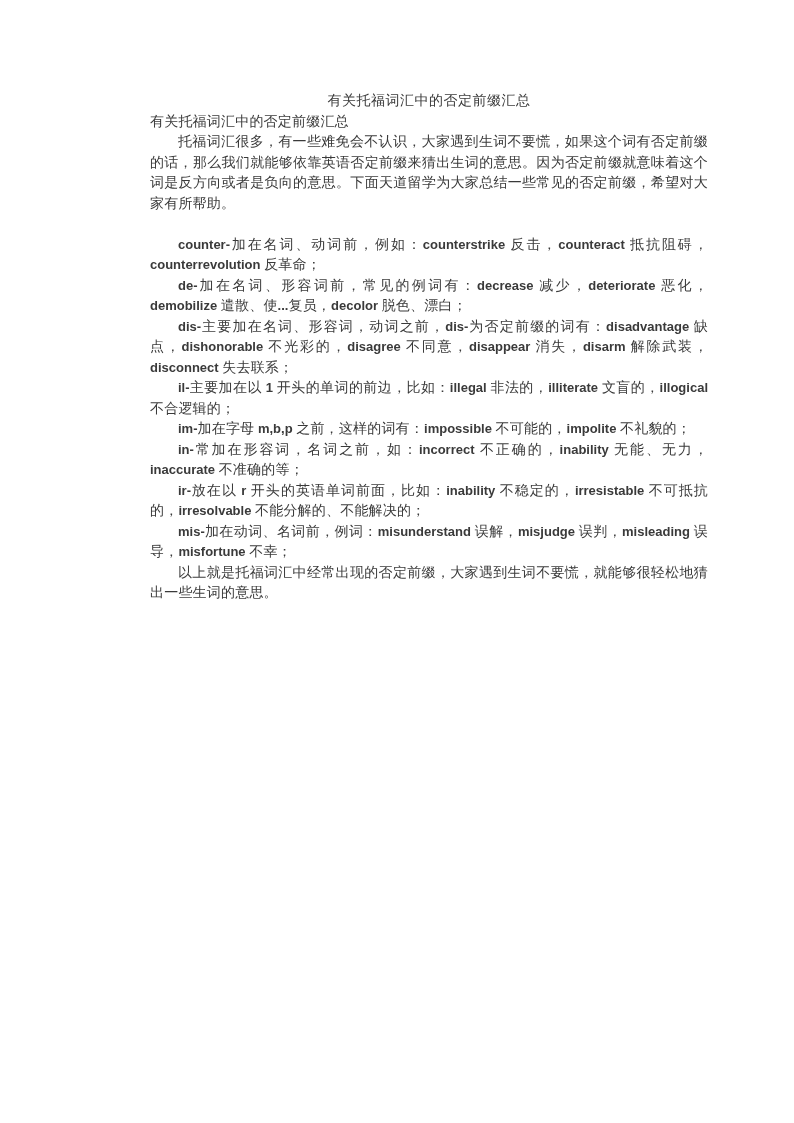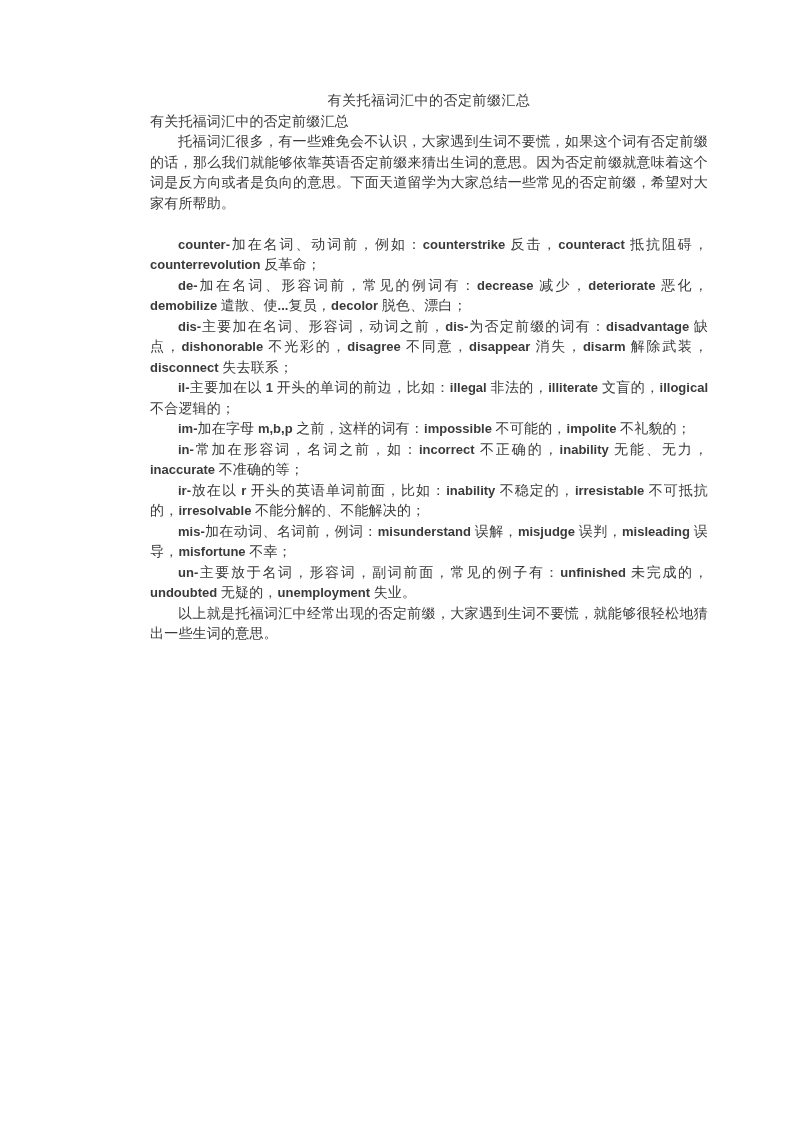--- a/index.html
+++ b/index.html
@@ -57,16 +57,15 @@
       <p class="para indent"><span>托福词汇很多，有一些难免会不认识，大家遇到生词不要慌，如果这个词有否定前缀的话，那么我们就能够依靠英语否定前缀来猜出生词的意思。因为否定前缀就意味着这个词是反方向或者是负向的意思。下面天道留学为大家总结一些常见的否定前缀，希望对大家有所帮助。</span></p>
       <p class="para empty"></p>
       <p class="para indent"><span class="latin">counter-</span><span>加在名词、动词前，例如：</span><span class="latin">counterstrike </span><span>反击，</span><span class="latin">counteract </span><span>抵抗阻碍，</span><span class="latin">counterrevolution </span><span>反革命；</span></p>
       <p class="para indent"><span class="latin">de-</span><span>加在名词、形容词前，常见的例词有：</span><span class="latin">decrease </span><span>减少，</span><span class="latin">deteriorate </span><span>恶化，</span><span class="latin">demobilize </span><span>遣散、使</span><span class="latin">...</span><span>复员，</span><span class="latin">decolor </span><span>脱色、漂白；</span></p>
       <p class="para indent"><span class="latin">dis-</span><span>主要加在名词、形容词，动词之前，</span><span class="latin">dis-</span><span>为否定前缀的词有：</span><span class="latin">disadvantage </span><span>缺点，</span><span class="latin">dishonorable </span><span>不光彩的，</span><span class="latin">disagree </span><span>不同意，</span><span class="latin">disappear </span><span>消失，</span><span class="latin">disarm </span><span>解除武装，</span><span class="latin">disconnect </span><span>失去联系；</span></p>
       <p class="para indent"><span class="latin">il-</span><span>主要加在以</span><span class="latin"> 1 </span><span>开头的单词的前边，比如：</span><span class="latin">illegal </span><span>非法的，</span><span class="latin">illiterate </span><span>文盲的，</span><span class="latin">illogical </span><span>不合逻辑的；</span></p>
       <p class="para indent"><span class="latin">im-</span><span>加在字母</span><span class="latin"> m,b,p </span><span>之前，这样的词有：</span><span class="latin">impossible </span><span>不可能的，</span><span class="latin">impolite </span><span>不礼貌的；</span></p>
       <p class="para indent"><span class="latin">in-</span><span>常加在形容词，名词之前，如：</span><span class="latin">incorrect </span><span>不正确的，</span><span class="latin">inability </span><span>无能、无力，</span><span class="latin">inaccurate </span><span>不准确的等；</span></p>
       <p class="para indent"><span class="latin">ir-</span><span>放在以</span><span class="latin"> r </span><span>开头的英语单词前面，比如：</span><span class="latin">inability </span><span>不稳定的，</span><span class="latin">irresistable </span><span>不可抵抗的，</span><span class="latin">irresolvable </span><span>不能分解的、不能解决的；</span></p>
       <p class="para indent"><span class="latin">mis-</span><span>加在动词、名词前，例词：</span><span class="latin">misunderstand </span><span>误解，</span><span class="latin">misjudge </span><span>误判，</span><span class="latin">misleading </span><span>误导，</span><span class="latin">misfortune </span><span>不幸；</span></p>
-      <p class="para indent"><span class="latin">un-</span><span>主要放于名词，形容词，副词前面，常见的例子有：</span><span class="latin">unfinished </span><span>未完成的，</span><span class="latin">undoubted </span><span>无疑的，</span><span class="latin">unemployment </span><span>失业。</span></p>
       <p class="para indent"><span>以上就是托福词汇中经常出现的否定前缀，大家遇到生词不要慌，就能够很轻松地猜出一些生词的意思。</span></p>
     </div>
 </div>
 
 </body></html>

